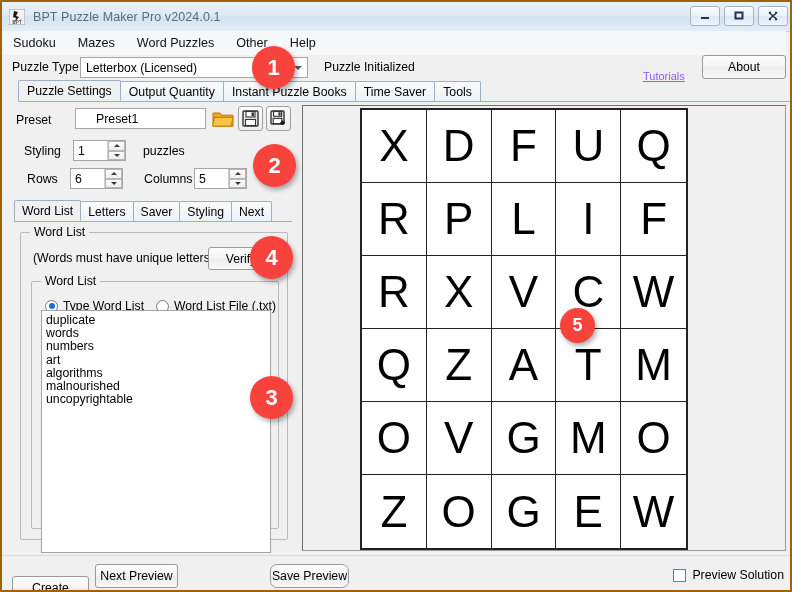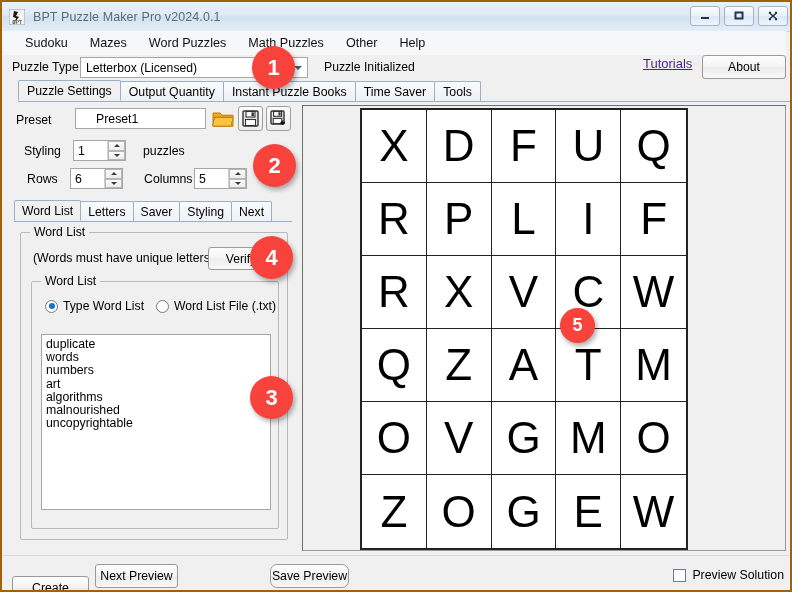--- a/index.html
+++ b/index.html
@@ -70,21 +70,20 @@
 
   
   .menubar {
     position: absolute;
     left: 0; top: 29px;
     width: 784px;
     height: 24px;
     background: #f6f7f8;
     display: flex;
     align-items: center;
-    padding-left: 12px;
     box-sizing: border-box;
   }
   .menuitem {
     padding: 3px 11px;
     font-size: 12.6px;
     color: #111;
     cursor: default;
   }
 
   
@@ -129,23 +128,23 @@
     border-right: 4px solid transparent;
     border-top: 4px solid #4a5b6b;
   }
   .pt-status {
     position: absolute;
     left: 322px; top: 5px;
     font-size: 12.2px;
   }
   .tutorials {
     position: absolute;
-    left: 641px; top: 1px;
-    font-size: 13px;
-    color: #4c1d95;
+    left: 641px; top: 15px;
+    font-size: 11px;
+    color: #8b5cf6;
     text-decoration: underline;
     cursor: pointer;
   }
   .aboutbtn {
     position: absolute;
     left: 700px; top: 0px;
     width: 84px; height: 24px;
     border: 1px solid #9a9a9a;
     border-radius: 3px;
     background: linear-gradient(to bottom, #fdfdfd 0%, #f4f4f4 48%, #ececec 52%, #f8f8f8 100%);
@@ -478,21 +477,20 @@
           <path d="M3 1.5 L5 1.5 M9 1.5 L11 1.5 M3 8.5 L5 8.5 M9 8.5 L11 8.5" stroke="#1d3553" stroke-width="1.6"></path>
         </svg>
       </div>
     </div>
   </div>
 
   <div class="menubar">
     <div class="menuitem">Sudoku</div>
     <div class="menuitem">Mazes</div>
     <div class="menuitem">Word Puzzles</div>
-    <div class="menuitem">Math Puzzles</div>
     <div class="menuitem">Other</div>
     <div class="menuitem">Help</div>
   </div>
 
   <div class="ptrow">
     <div class="pt-label">Puzzle Type</div>
     <div class="pt-combo">
       <div class="val">Letterbox (Licensed)</div>
       <div class="arrowbox">
           <span class="caret"></span>
@@ -600,21 +598,21 @@
 
         <div class="radio-row" style="left:13px; top:17px;">
           <span class="radio on"></span>
           <span>Type Word List</span>
         </div>
         <div class="radio-row" style="left:124px; top:17px;">
           <span class="radio"></span>
           <span>Word List File (.txt)</span>
         </div>
 
-        <div class="wordarea" style="left:9px; top:52px; width:230px; height:176px;">duplicate
+        <div class="wordarea" style="left:9px; top:28px; width:230px; height:243px;">duplicate
 words
 numbers
 art
 algorithms
 malnourished
 uncopyrightable</div>
       </div>
     </div>
   </div>
 

